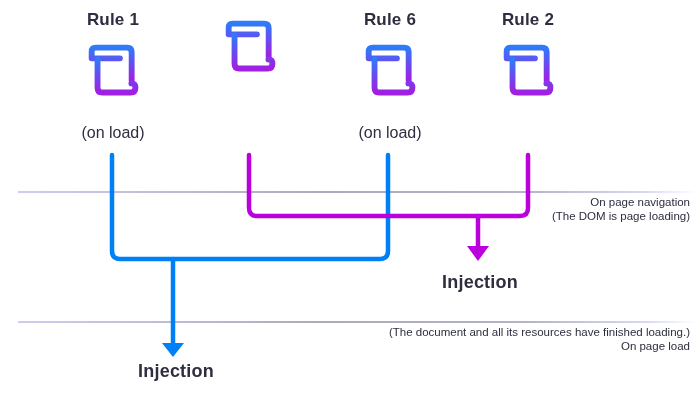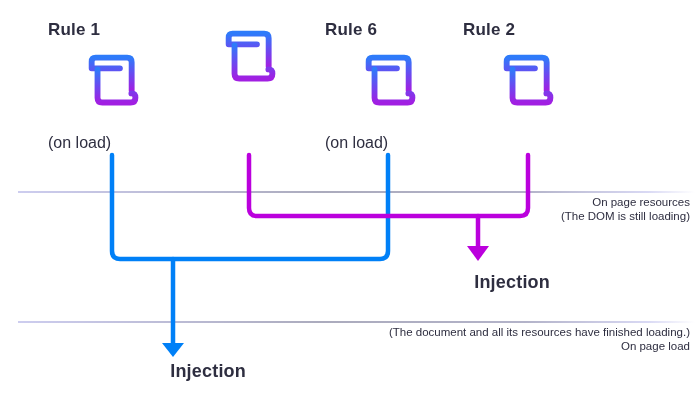--- a/index.html
+++ b/index.html
@@ -12,23 +12,23 @@
   .canvas {
     position: relative;
     width: 700px;
     height: 410px;
     background: #ffffff;
     overflow: hidden;
   }
   
   .rule {
     position: absolute;
-    top: 18px;
+    top: 8px;
     width: 130px;
-    text-align: left;
+    text-align: center;
   }
   .rule:nth-of-type(1) { left: 48px;  }
   .rule:nth-of-type(2) { left: 185px; }
   .rule:nth-of-type(3) { left: 325px; }
   .rule:nth-of-type(4) { left: 463px; }
   .rule-title {
     font-size: 17px;
     font-weight: 600;
     letter-spacing: .2px;
     height: 24px;
@@ -64,21 +64,21 @@
     text-align: right;
     font-size: 11.5px;
     line-height: 14px;
   }
   #event-label-1 { top: 195px; }
   #event-label-2 { top: 325px; }
   
   .injection {
     position: absolute;
     width: 140px;
-    text-align: right;
+    text-align: center;
     font-size: 18px;
     font-weight: 600;
     letter-spacing: .2px;
   }
   #injection-nav  { left: 410px; top: 272px; }
   #injection-load { left: 106px; top: 361px; }
   
   .connectors {
     position: absolute;
     left: 0; top: 0;
@@ -145,22 +145,22 @@
     <svg class="rule-icon" viewBox="0 0 24 24">
         <use href="#scroll-icon"></use>
       </svg>
     <div class="rule-sub"></div>
   </div>
 
   <div class="event-line" id="event-line-1"></div>
   <div class="event-line" id="event-line-2"></div>
 
   <div class="event-label" id="event-label-1">
-    <div>On page resources</div>
-    <div>(The DOM is still loading)</div>
+    <div>On page navigation</div>
+    <div>(The DOM is page loading)</div>
   </div>
   <div class="event-label" id="event-label-2">
     <div>(The document and all its resources have finished loading.)</div>
     <div>On page load</div>
   </div>
 
   <svg class="connectors" viewBox="0 0 700 410">
 
     <g fill="none" stroke-width="4.5" stroke-linecap="round" stroke-linejoin="round">
       <path class="stroke-blue" d="M112 155 V251 Q112 259 120 259 H380 Q388 259 388 251 V155"></path>

